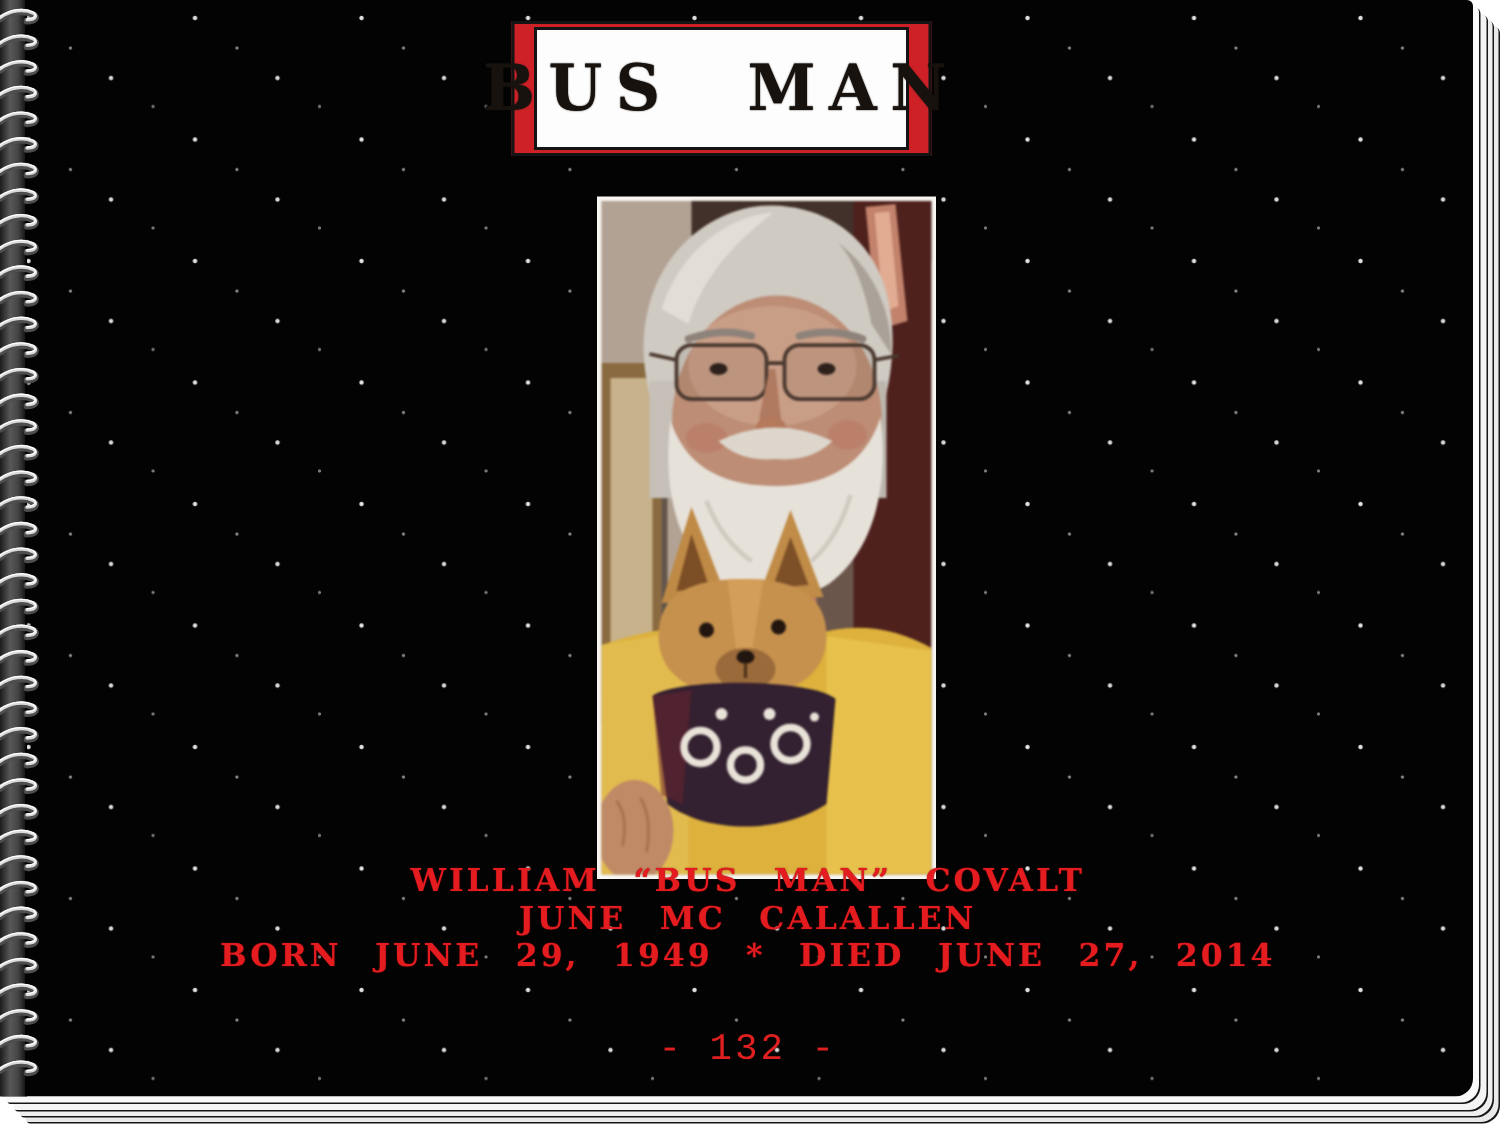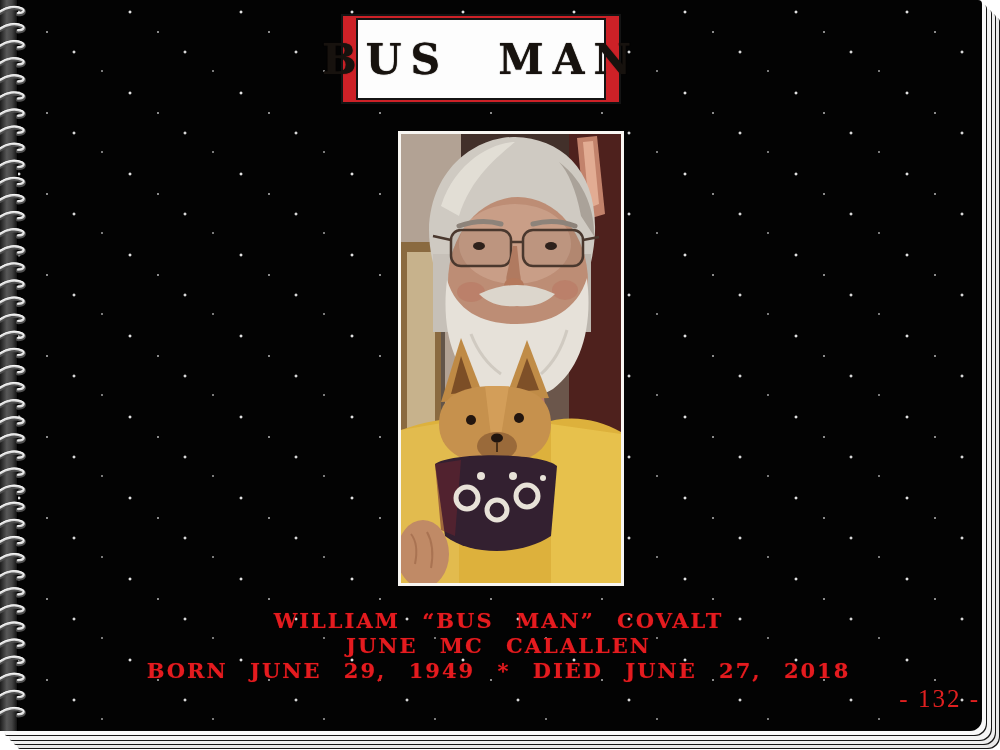--- a/index.html
+++ b/index.html
@@ -51,32 +51,32 @@
     text-shadow:0 0 1px #17120e;
   }
   
   .photo{
     position:absolute;left:398px;top:131px;width:226px;height:455px;
     box-sizing:border-box;background:#f8f6f2;padding:3px;
   }
   .photo svg{display:block;width:220px;height:449px;filter:blur(0.7px);}
   
   .memorial{
-    position:absolute;left:17px;right:2px;top:608px;
+    position:absolute;left:17px;right:2px;top:574px;
     text-align:center;color:#e41b1f;
     font-family:"DejaVu Serif",serif;font-weight:bold;
     font-size:21px;line-height:25px;
     letter-spacing:2px;word-spacing:13px;white-space:nowrap;
     text-shadow:0 0 1px #7e0b0b;
   }
   
   .page-num{
     position:absolute;left:17px;right:2px;top:685px;
-    text-align:right;color:#e02020;
-    font-family:Liberation Serif, serif;
+    text-align:center;color:#e02020;
+    font-family:Liberation Mono, monospace;
     font-size:25px;letter-spacing:2px;
   }
 </style>
 </head>
 <body>
 
 <div class="page">
 
   <div class="title-box">
     <div class="title-inner">
@@ -159,21 +159,21 @@
       <circle cx="142" cy="344" r="3" fill="#e8e2d8"></circle>
 
       <ellipse cx="22" cy="420" rx="26" ry="34" fill="#c08a66"></ellipse>
       <path d="M10,400 Q18,410 14,430 M26,398 Q34,412 30,434" stroke="#a06a4a" stroke-width="2" fill="none" opacity="0.7"></path>
     </svg>
   </div>
 
   <div class="memorial">
     <div>WILLIAM “BUS MAN” COVALT</div>
     <div>JUNE MC CALALLEN</div>
-    <div>BORN JUNE 29, 1949 * DIED JUNE 27, 2018</div>
+    <div>BORN JUNE 29, 1949 * DIED JUNE 27, 2014</div>
   </div>
 
   <div class="page-num">- 132 -</div>
 </div>
 
 <div class="binding"></div>
 <svg id="rings" class="rings" width="30" height="731" viewBox="0 0 30 731">
     <path d="M0 12.6 C 7 7.6, 16 6.6, 22 9.6 C 25 11.1, 24 14.1, 18 14.1" fill="none" stroke="#4e4e4e" stroke-width="4.5" stroke-linecap="round"></path>
     <path d="M0 11.7 C 7 6.7, 16 5.7, 22 8.7 C 25 10.2, 24 13.2, 18 13.2" fill="none" stroke="#d9d9d9" stroke-width="2.2" stroke-linecap="round"></path>
     <path d="M0 11.0 C 7 6.0, 16 5.0, 22 8.0 C 25 9.5, 24 12.5, 18 12.5" fill="none" stroke="#ffffff" stroke-width="0.9" stroke-linecap="round"></path>

